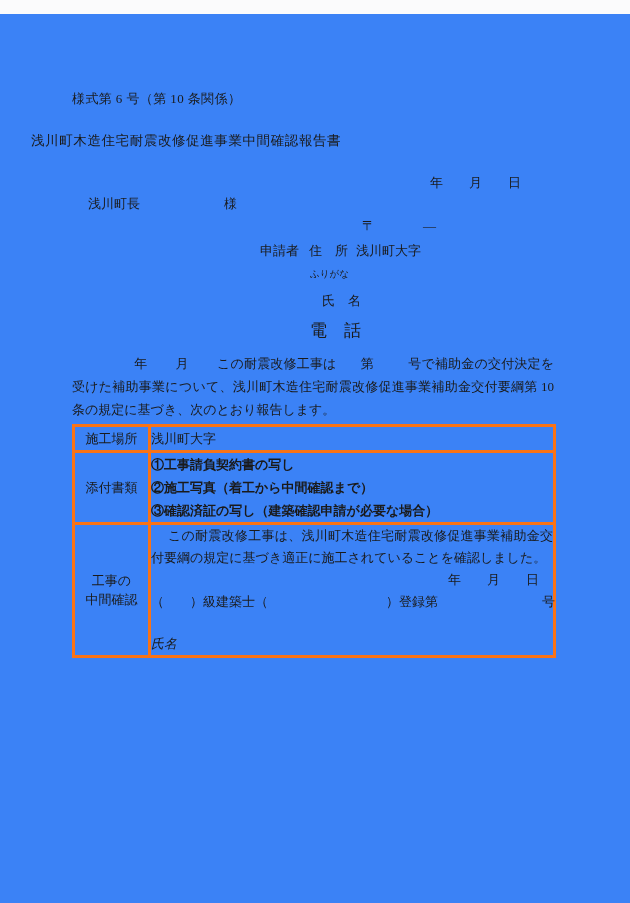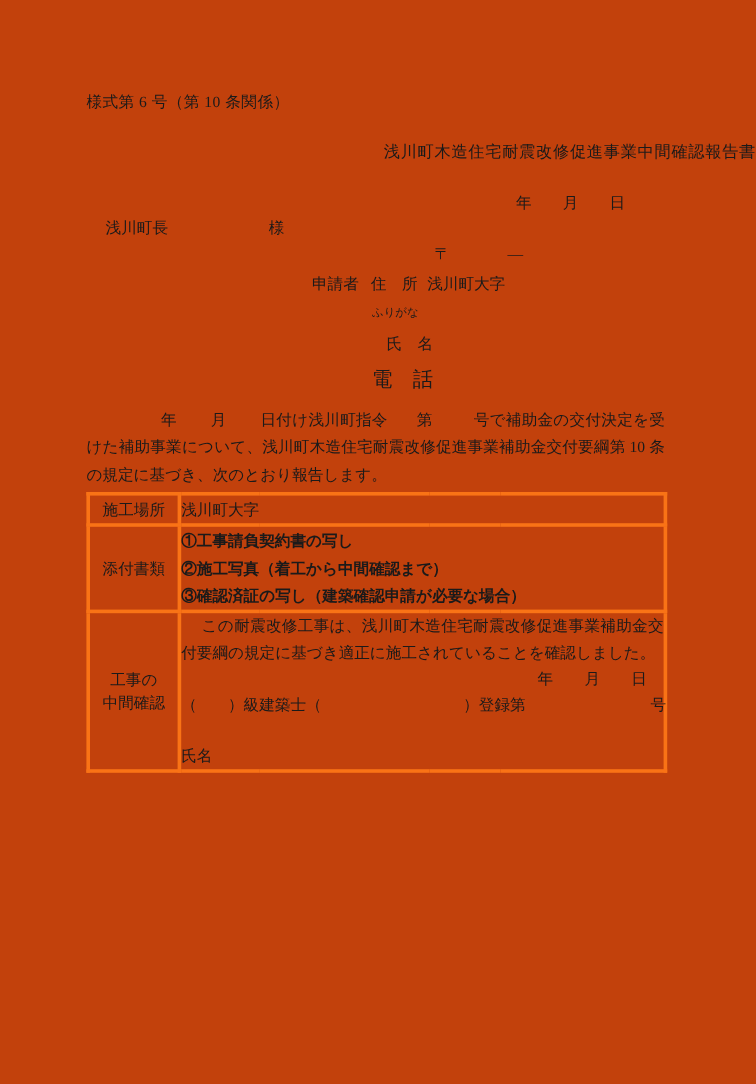--- a/index.html
+++ b/index.html
@@ -12,42 +12,43 @@
     height: 903px;
     position: relative;
     font-family: "Liberation Serif", "DejaVu Serif", serif;
     color: #1a1a1a;
     overflow: hidden;
   }
 
   .page {
     position: absolute;
     inset: 0;
-    background: #c2410c;
+    background: #3b82f6;
+    margin-top: 14px;
   }
 
   
   .form-no {
     position: absolute;
     left: 72px;
     top: 76px;
     font-size: 13px;
     letter-spacing: 0.4px;
     white-space: nowrap;
   }
 
   .doc-title {
     position: absolute;
     left: 0;
     right: 0;
     top: 118px;
-    text-align: right;
+    text-align: left;
     font-size: 13.5px;
     letter-spacing: 0.6px;
-    padding-left: 17px;
+    padding-left: 31px;
     white-space: nowrap;
   }
 
   .date-line-top {
     position: absolute;
     left: 430px;
     top: 160px;
     font-size: 13px;
     white-space: nowrap;
   }
@@ -189,20 +190,21 @@
   .mid-date .sp { display: inline-block; width: 26px; }
   .mid-arch {
     white-space: nowrap;
     position: relative;
   }
   .mid-arch .b1 { display: inline-block; width: 26px; }
   .mid-arch .b2 { display: inline-block; width: 118px; }
   .mid-arch .b3 { display: inline-block; width: 104px; }
   .mid-sign {
     padding-top: 20px;
+    font-style: italic;
   }
 
   .remarks-cell { height: 46px; }
 </style>
 </head>
 <body>
 
 <div class="page">
 
   <div class="form-no">様式第 6 号（第 10 条関係）</div>
@@ -216,21 +218,21 @@
   <div class="postal-line"><span>〒</span><span class="gap"></span><span>―</span></div>
 
   <div class="applicant-addr"><span>申請者</span><span class="s1"></span><span>住　所</span><span class="s2"></span><span>浅川町大字</span></div>
 
   <div class="furigana">ふりがな</div>
 
   <div class="name-line"><span>氏　名</span></div>
 
   <div class="tel-line"><span>電　話</span></div>
 
-  <div class="body-para"><span class="ind"></span><span>年</span><span class="g1"></span><span>月</span><span class="g2"></span><span>日付け浅川町指令</span><span class="g3"></span><span>第</span><span class="g4"></span><span>号で補助金の交付決定を受けた</span><span>補助事業について、浅川町木造住宅耐震改修促進事業補助金交付要綱第 10 条の規定に</span><span>基づき、次のとおり報告します。</span></div>
+  <div class="body-para"><span class="ind"></span><span>年</span><span class="g1"></span><span>月</span><span class="g2"></span><span>この耐震改修工事は</span><span class="g3"></span><span>第</span><span class="g4"></span><span>号で補助金の交付決定を受けた</span><span>補助事業について、浅川町木造住宅耐震改修促進事業補助金交付要綱第 10 条の規定に</span><span>基づき、次のとおり報告します。</span></div>
 
   <table class="form-table">
     <colgroup>
       <col style="width:76px">
       <col style="width:66px">
       <col style="width:142px">
       <col style="width:59px">
       <col style="width:138px">
     </colgroup>
     <tbody>

